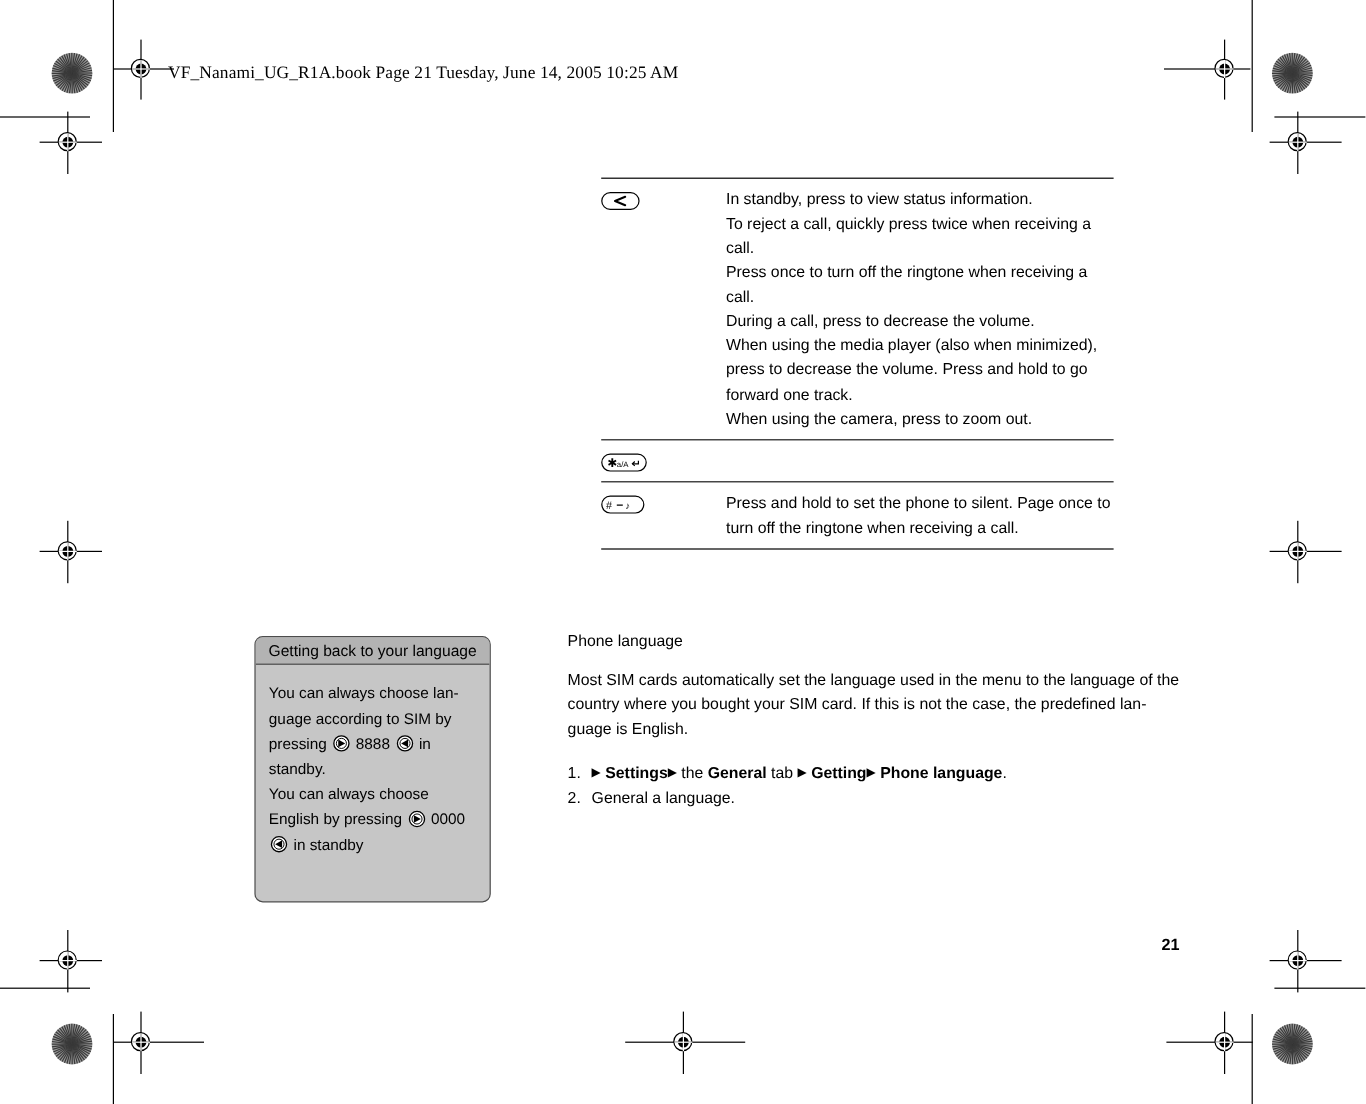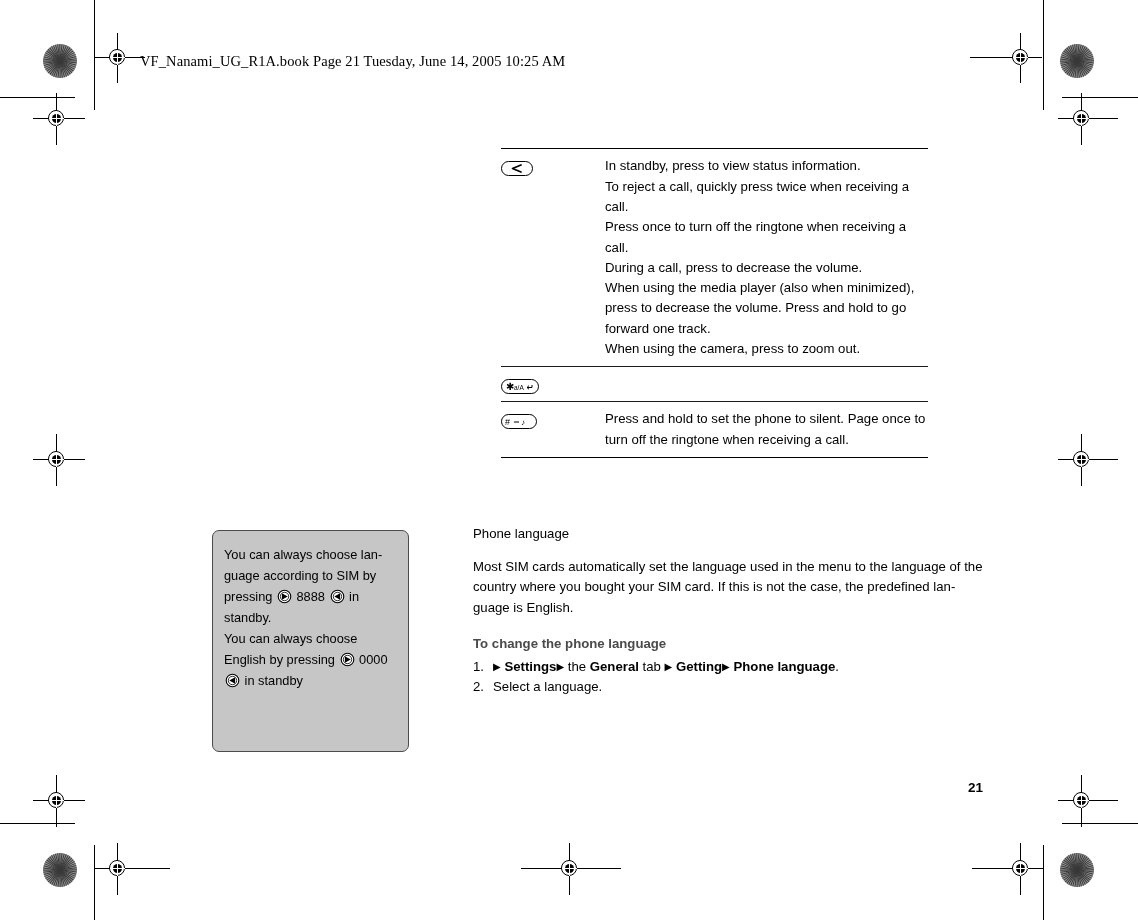--- a/index.html
+++ b/index.html
@@ -617,20 +617,21 @@
     </div>
     <div class="key-cell-text">
       <div>Press and hold to set the phone to silent. Page once to turn off the ringtone when receiving a call.</div>
     </div>
   </div>
 
   <div class="rule"></div>
 </div>
 
 <div class="tipbox">
+  <div class="tipbox-head">Getting back to your language</div>
   <div class="tipbox-body" id="tipbox-body"><span>You can always choose lan-guage according to SIM by pressing </span><svg class="navkey" viewBox="0 0 15 15">
         <circle cx="7.5" cy="7.5" r="6.3" fill="#fff" stroke="#000" stroke-width="1.1"></circle>
         <circle cx="7.5" cy="7.5" r="4.2" fill="none" stroke="#000" stroke-width="0.8"></circle>
         <path d="M10.7 7.5 L4.9 4.3 L4.9 10.7 Z" fill="#000"></path>
       </svg><span> 8888 </span><svg class="navkey" viewBox="0 0 15 15">
         <circle cx="7.5" cy="7.5" r="6.3" fill="#fff" stroke="#000" stroke-width="1.1"></circle>
         <circle cx="7.5" cy="7.5" r="4.2" fill="none" stroke="#000" stroke-width="0.8"></circle>
         <path d="M4.3 7.5 L10.1 4.3 L10.1 10.7 Z" fill="#000"></path>
       </svg><span> in standby.</span><br><span>You can always choose English by pressing </span><svg class="navkey" viewBox="0 0 15 15">
         <circle cx="7.5" cy="7.5" r="6.3" fill="#fff" stroke="#000" stroke-width="1.1"></circle>
@@ -639,26 +640,25 @@
       </svg><span> 0000 </span><svg class="navkey" viewBox="0 0 15 15">
         <circle cx="7.5" cy="7.5" r="6.3" fill="#fff" stroke="#000" stroke-width="1.1"></circle>
         <circle cx="7.5" cy="7.5" r="4.2" fill="none" stroke="#000" stroke-width="0.8"></circle>
         <path d="M4.3 7.5 L10.1 4.3 L10.1 10.7 Z" fill="#000"></path>
       </svg><span> in standby</span></div>
 </div>
 
 <div class="body-col">
   <div class="sub-head">Phone language</div>
   <div class="para">Most SIM cards automatically set the language used in the menu to the language of the country where you bought your SIM card. If this is not the case, the predefined lan-guage is English.</div>
-  <div class="proc-head">To change the phone language</div>
   <ol class="proc-list" id="proc-list">
       <li>
         <span class="num">1.</span>
         <span class="txt"><span class="arrow-glyph">▶</span> <b>Settings</b><span class="arrow-glyph">▶</span> <span>the </span><b>General</b><span> tab </span><span class="arrow-glyph">▶</span> <b>Getting</b><span class="arrow-glyph">▶</span> <b>Phone language</b><span>.</span></span>
       </li>
       <li>
         <span class="num">2.</span>
-        <span class="txt"><span>Select a language.</span></span>
+        <span class="txt"><span>General a language.</span></span>
       </li>
     </ol>
 </div>
 
 <div class="page-num">21</div>
 
 </body></html>

